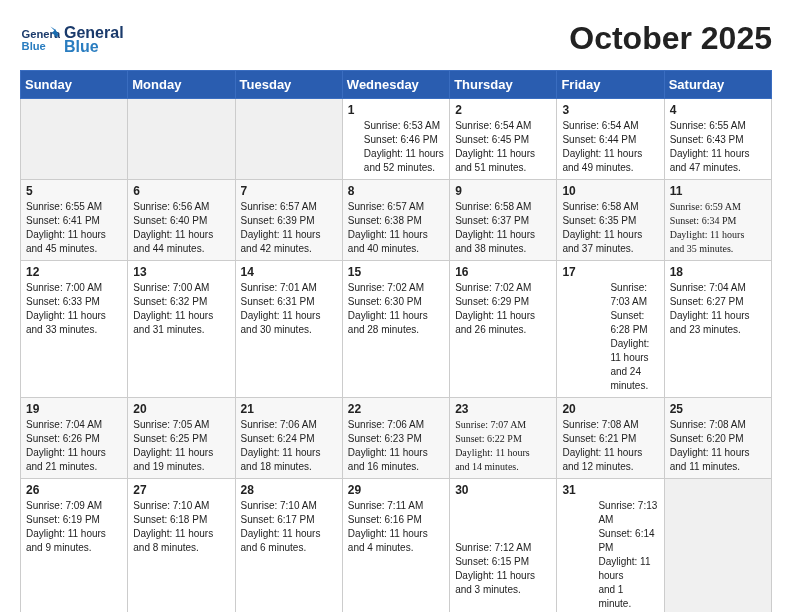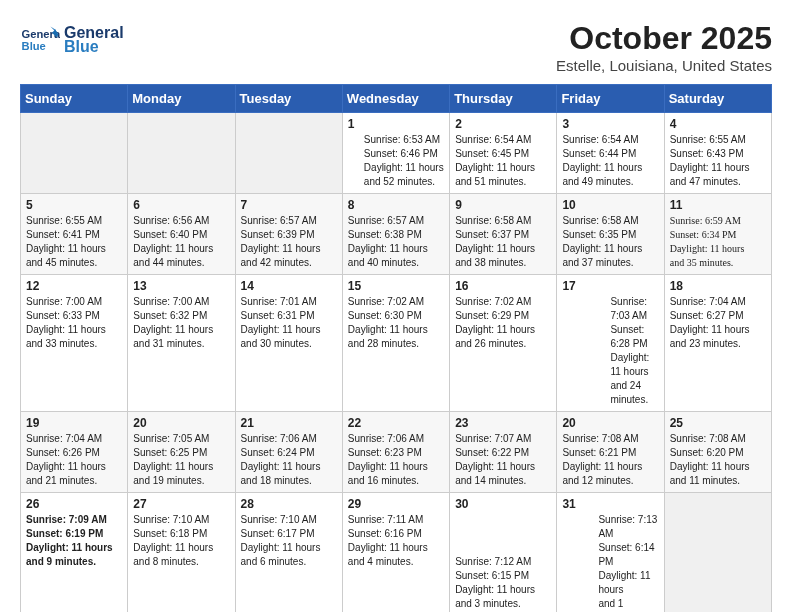--- a/index.html
+++ b/index.html
@@ -89,21 +89,20 @@
       <polygon points="38,8 48,18 44,12" fill="#2a7dc0"></polygon>
       <polygon points="44,12 48,18 46,22 40,16" fill="#1a6db0"></polygon>
     </svg>
     <div>
       <div style="font-size:16px;font-weight:bold;color:#1a3a6b;">General</div>
       <div style="font-size:16px;font-weight:bold;color:#2a7dc0;margin-top:-4px;">Blue</div>
     </div>
   </div>
   <div class="title-block">
     <div class="month-title">October 2025</div>
-    <div class="location">Estelle, Louisiana, United States</div>
   </div>
 </div>
 
 <table class="calendar">
   <thead>
     <tr>
     <th>Sunday</th>
         <th>Monday</th>
         <th>Tuesday</th>
         <th>Wednesday</th>
@@ -272,21 +271,21 @@
         </td>
         <td>
           <div class="day-num">22</div>
           <div class="day-info" style="white-space: pre-line;">Sunrise: 7:06 AM
 Sunset: 6:23 PM
 Daylight: 11 hours
 and 16 minutes.</div>
         </td>
         <td>
           <div class="day-num">23</div>
-          <div class="day-info" style="white-space: pre-line;">Sunrise: 7:07 AM
+          <div class="day-info" style="white-space: pre-line; font-family: Liberation Serif, serif;">Sunrise: 7:07 AM
 Sunset: 6:22 PM
 Daylight: 11 hours
 and 14 minutes.</div>
         </td>
         <td>
           <div class="day-num">20</div>
           <div class="day-info" style="white-space: pre-line;">Sunrise: 7:08 AM
 Sunset: 6:21 PM
 Daylight: 11 hours
 and 12 minutes.</div>
@@ -295,21 +294,21 @@
           <div class="day-num">25</div>
           <div class="day-info" style="white-space: pre-line;">Sunrise: 7:08 AM
 Sunset: 6:20 PM
 Daylight: 11 hours
 and 11 minutes.</div>
         </td>
       </tr>
       <tr>
         <td>
           <div class="day-num">26</div>
-          <div class="day-info" style="white-space: pre-line; font-weight: bold;">Sunrise: 7:09 AM
+          <div class="day-info" style="white-space: pre-line;">Sunrise: 7:09 AM
 Sunset: 6:19 PM
 Daylight: 11 hours
 and 9 minutes.</div>
         </td>
         <td>
           <div class="day-num">27</div>
           <div class="day-info" style="white-space: pre-line;">Sunrise: 7:10 AM
 Sunset: 6:18 PM
 Daylight: 11 hours
 and 8 minutes.</div>

